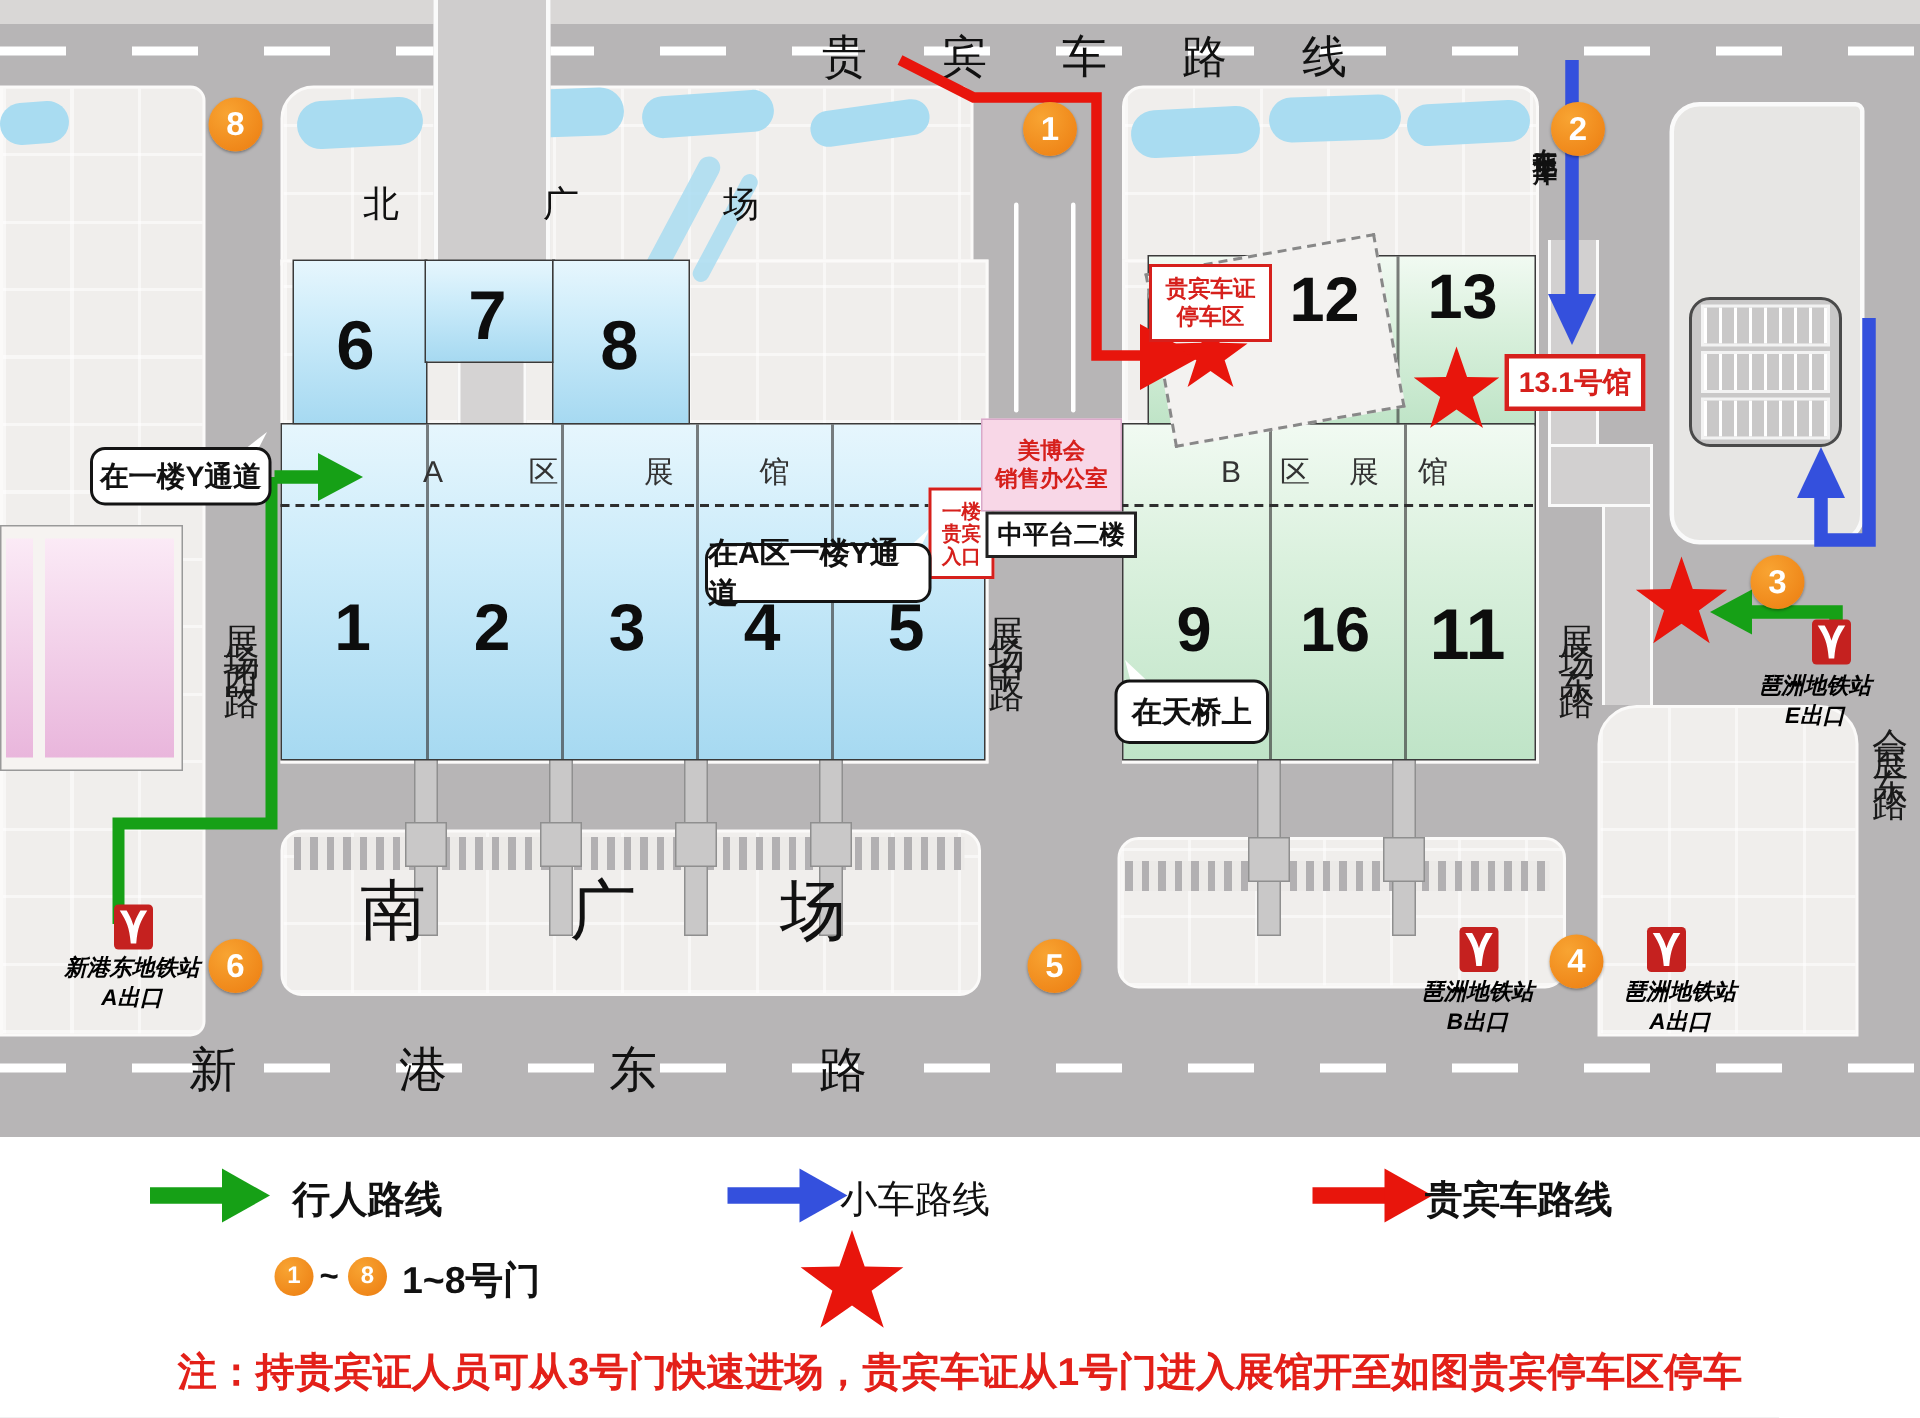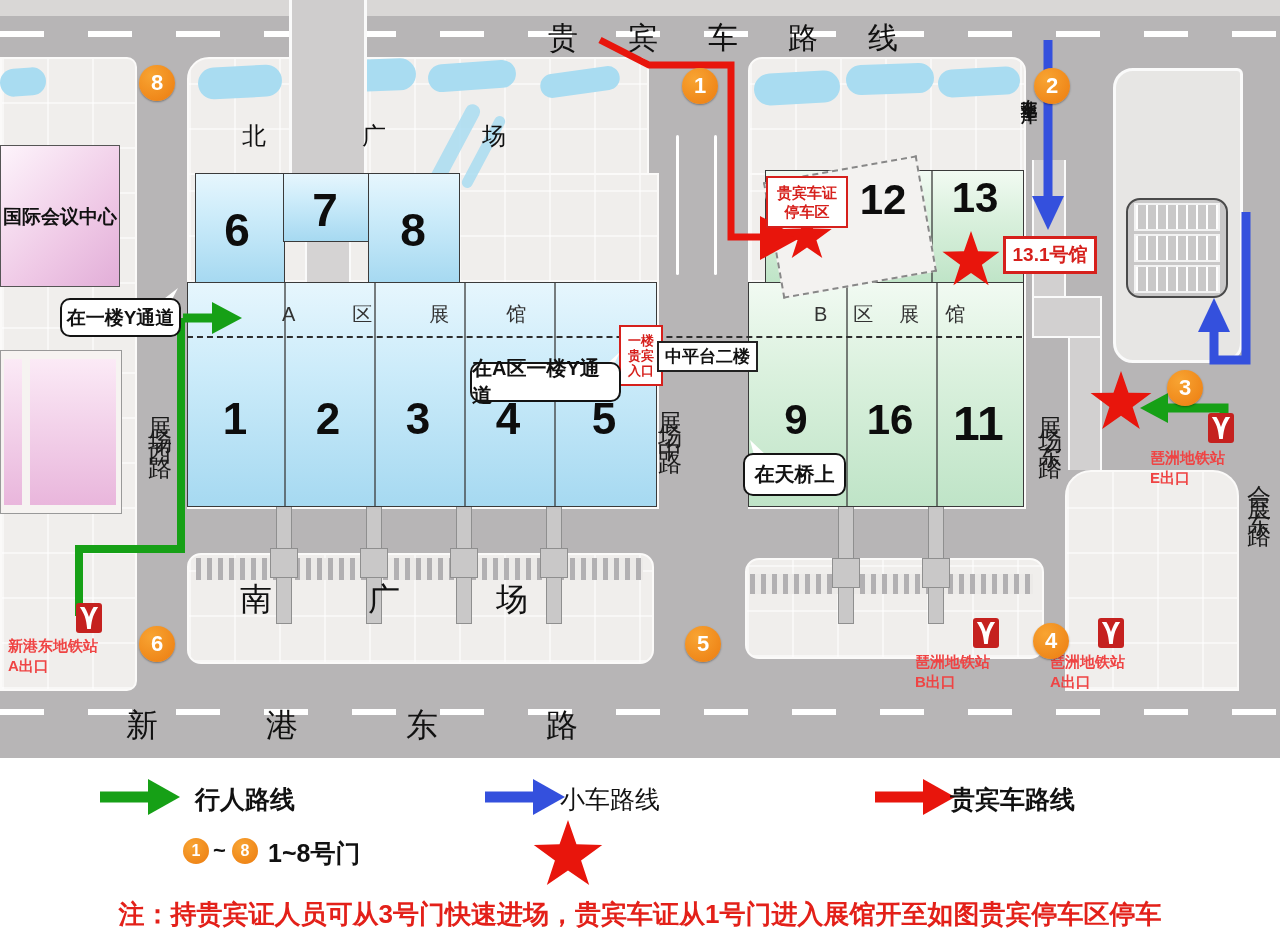--- a/index.html
+++ b/index.html
@@ -30,21 +30,21 @@
         color:#fff;font-weight:bold;font-size:16px;line-height:26px;text-align:center;}
   .bubble{background:#fff;border:2.5px solid #141414;border-radius:10px;
           font-weight:bold;font-size:19px;display:flex;align-items:center;justify-content:center;}
   .redbox{background:#fff;border:2.5px solid #d6201c;color:#d6201c;font-weight:bold;
           display:flex;flex-direction:column;align-items:center;justify-content:center;text-align:center;}
   .vroad{writing-mode:vertical-rl;letter-spacing:13px;font-size:24px;color:#1a1a1a;}
   .hatch{background:repeating-linear-gradient(90deg,#b2b0b2 0 5px,#eceae8 5px 11px);}
   .pier{background:#c9c8c8;border:1px solid #8f8f8f;width:14px;}
   .pier-bump{background:#c9c8c8;border:1px solid #8f8f8f;width:26px;height:28px;}
   .mlogo{width:26px;height:30px;background:#c5211f;border-radius:3px;display:flex;align-items:center;justify-content:center;}
-  .mtext{color:#ef4444;font-weight:bold;font-size:15px;line-height:20px;}
+  .mtext{color:#000000;font-weight:bold;font-size:15px;text-align:center;line-height:20px;font-style:italic;}
   .parkrow{height:24px;border:2px solid #f2f2f2;margin:3px 6px;
            background:repeating-linear-gradient(90deg,#fff 0 2px,transparent 2px 10px);}
   .tail{background:#fff;}
   svg.overlay{position:absolute;left:0;top:0;pointer-events:none;}
 </style>
 </head>
 <body>
 
 <div id="stage">
 
@@ -99,23 +99,20 @@
   <div class="abs pier" style="left:546px;top:505px;height:117px;z-index:9;"></div>
   <div class="abs pier-bump" style="left:270px;top:548px;z-index:9;"></div>
   <div class="abs pier-bump" style="left:360px;top:548px;z-index:9;"></div>
   <div class="abs pier-bump" style="left:450px;top:548px;z-index:9;"></div>
   <div class="abs pier-bump" style="left:540px;top:548px;z-index:9;"></div>
   <div class="abs pier" style="left:838px;top:505px;height:117px;z-index:9;"></div>
   <div class="abs pier" style="left:928px;top:505px;height:117px;z-index:9;"></div>
   <div class="abs pier-bump" style="left:832px;top:558px;z-index:9;"></div>
   <div class="abs pier-bump" style="left:922px;top:558px;z-index:9;"></div>
 
-  <div class="abs" style="left:0;top:145px;width:118px;height:140px;background:linear-gradient(135deg,#fdf4fb 0%,#efc9e6 60%,#e2aed8 100%);border:1.5px solid #555;z-index:15;display:flex;align-items:center;justify-content:center;">
-    <div style="font-size:19px;font-weight:600;text-align:center;line-height:27px;">国际会议中心</div>
-  </div>
   <div class="abs" style="left:0;top:350px;width:120px;height:162px;background:#f6f3f1;border:1.5px solid #999;z-index:15;">
     <div class="abs" style="left:3px;top:8px;width:18px;height:146px;background:linear-gradient(180deg,#fbeaf6,#e9b6dc);"></div>
     <div class="abs" style="left:29px;top:8px;width:86px;height:146px;background:linear-gradient(180deg,#fbeaf6,#e9b6dc);"></div>
   </div>
 
   <div class="abs hallA" style="left:195px;top:173px;width:88px;height:108px;z-index:15;"></div>
   <div class="abs hallA" style="left:283px;top:173px;width:85px;height:67px;z-index:15;"></div>
   <div class="abs hallA" style="left:368px;top:173px;width:90px;height:108px;z-index:15;"></div>
   <div class="abs num" style="left:212px;top:203px;width:50px;font-size:46px;z-index:16;">6</div>
   <div class="abs num" style="left:300px;top:183px;width:50px;font-size:46px;z-index:16;">7</div>
@@ -179,41 +176,45 @@
     <polygon points="148,779 148,815 180,797" fill="#16a016"></polygon>
     <path d="M485,797 L535,797" fill="none" stroke="#3450dd" stroke-width="11"></path>
     <polygon points="533,779 533,815 565,797" fill="#3450dd"></polygon>
     <path d="M875,797 L925,797" fill="none" stroke="#e8150c" stroke-width="11"></path>
     <polygon points="923,779 923,815 955,797" fill="#e8150c"></polygon>
 
     <path d="M0,-1 L0.235,-0.324 L0.951,-0.309 L0.363,0.124 L0.588,0.809 L0,0.4 L-0.588,0.809 L-0.363,0.124 L-0.951,-0.309 L-0.235,-0.324 Z" transform="translate(568,856) scale(36)" fill="#e8150c"></path>
   </svg>
 
   <div class="abs" style="left:548px;top:18px;font-size:30px;letter-spacing:50px;white-space:nowrap;z-index:30;">贵宾车路线</div>
-  <div class="abs" style="left:126px;top:692px;font-size:32px;letter-spacing:108px;white-space:nowrap;z-index:30;margin-top:12px;">新港东路</div>
+  <div class="abs" style="left:126px;top:692px;font-size:32px;letter-spacing:108px;white-space:nowrap;z-index:30;">新港东路</div>
   <div class="abs vroad" style="left:144px;top:398px;z-index:30;">展场西路</div>
   <div class="abs vroad" style="left:654px;top:393px;z-index:30;">展场中路</div>
   <div class="abs vroad" style="left:1034px;top:398px;z-index:30;">展场东路</div>
   <div class="abs vroad" style="left:1243px;top:466px;z-index:30;">会展东路</div>
   <div class="abs" style="left:1018px;top:86px;writing-mode:vertical-rl;font-size:16px;font-weight:bold;letter-spacing:2px;z-index:30;">在地下车库</div>
 
   <div class="abs" style="left:242px;top:120px;font-size:24px;letter-spacing:96px;white-space:nowrap;z-index:30;">北广场</div>
-  <div class="abs" style="left:240px;top:578px;font-size:32px;letter-spacing:96px;white-space:nowrap;z-index:30;">南广场</div>
+  <div class="abs" style="left:240px;top:578px;font-size:44px;letter-spacing:96px;white-space:nowrap;z-index:30;">南广场</div>
 
   <div class="abs redbox" style="left:766px;top:176px;width:78px;height:48px;font-size:15px;line-height:19px;z-index:50;">
     <div>贵宾车证</div>
     <div>停车区</div>
   </div>
   <div class="abs redbox" style="left:1003px;top:236px;width:88px;height:32px;font-size:19px;border-width:3px;z-index:50;">
     <div>13.1号馆</div>
   </div>
   <div class="abs redbox" style="left:619px;top:325px;width:40px;height:57px;font-size:13px;line-height:15px;border-width:2px;z-index:50;">
     <div>一楼</div>
     <div>贵宾</div>
     <div>入口</div>
+  </div>
+  <div class="abs" style="left:654px;top:279px;width:92px;height:60px;background:#f8d7e7;border:1px solid #d9a9c9;z-index:50;display:flex;flex-direction:column;align-items:center;justify-content:center;color:#d6201c;font-weight:bold;font-size:15px;line-height:19px;">
+    <div>美博会</div>
+    <div>销售办公室</div>
   </div>
   <div class="abs" style="left:657px;top:341px;width:97px;height:27px;background:#fff;border:2px solid #222;display:flex;align-items:center;justify-content:center;font-weight:bold;font-size:17px;z-index:50;">
     <div>中平台二楼</div>
   </div>
 
   <div class="abs bubble" style="left:60px;top:298px;width:117px;height:35px;font-size:19px;z-index:50;">
     <div>在一楼Y通道</div>
   </div>
   <div class="abs tail" style="left:160px;top:288px;width:18px;height:14px;clip-path:polygon(0 100%,100% 0,60% 100%);z-index:49;"></div>
   <div class="abs bubble" style="left:470px;top:362px;width:147px;height:36px;font-size:20px;z-index:50;">

